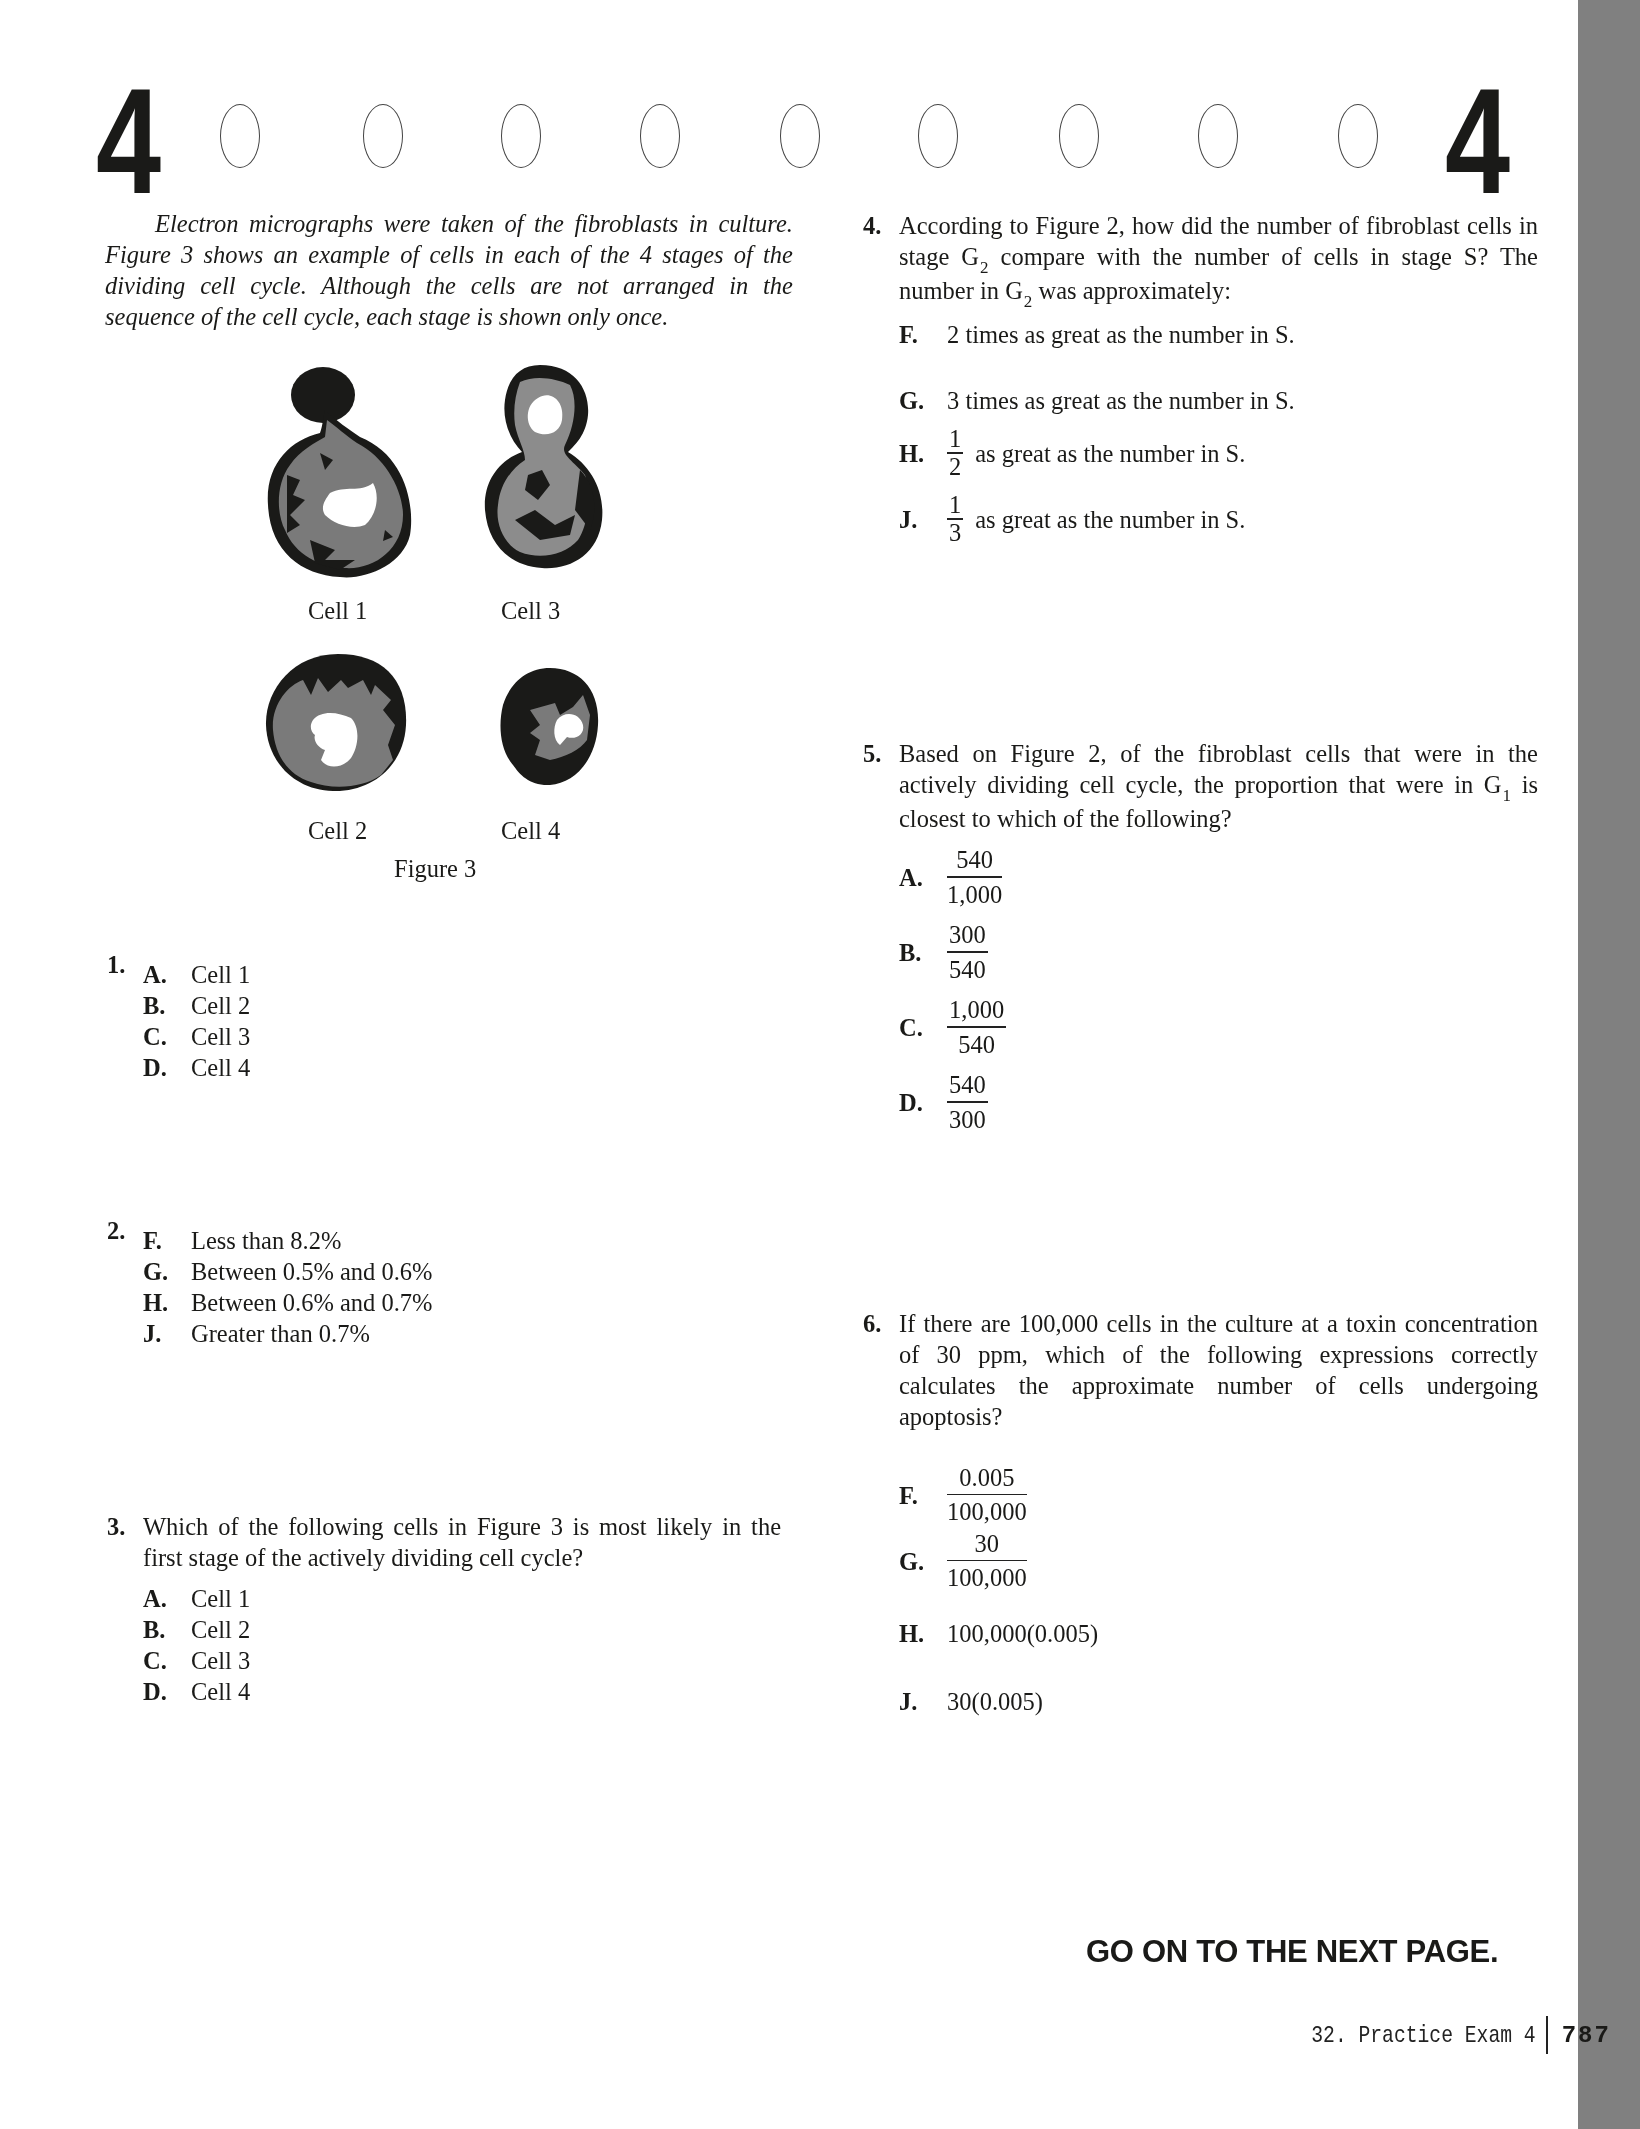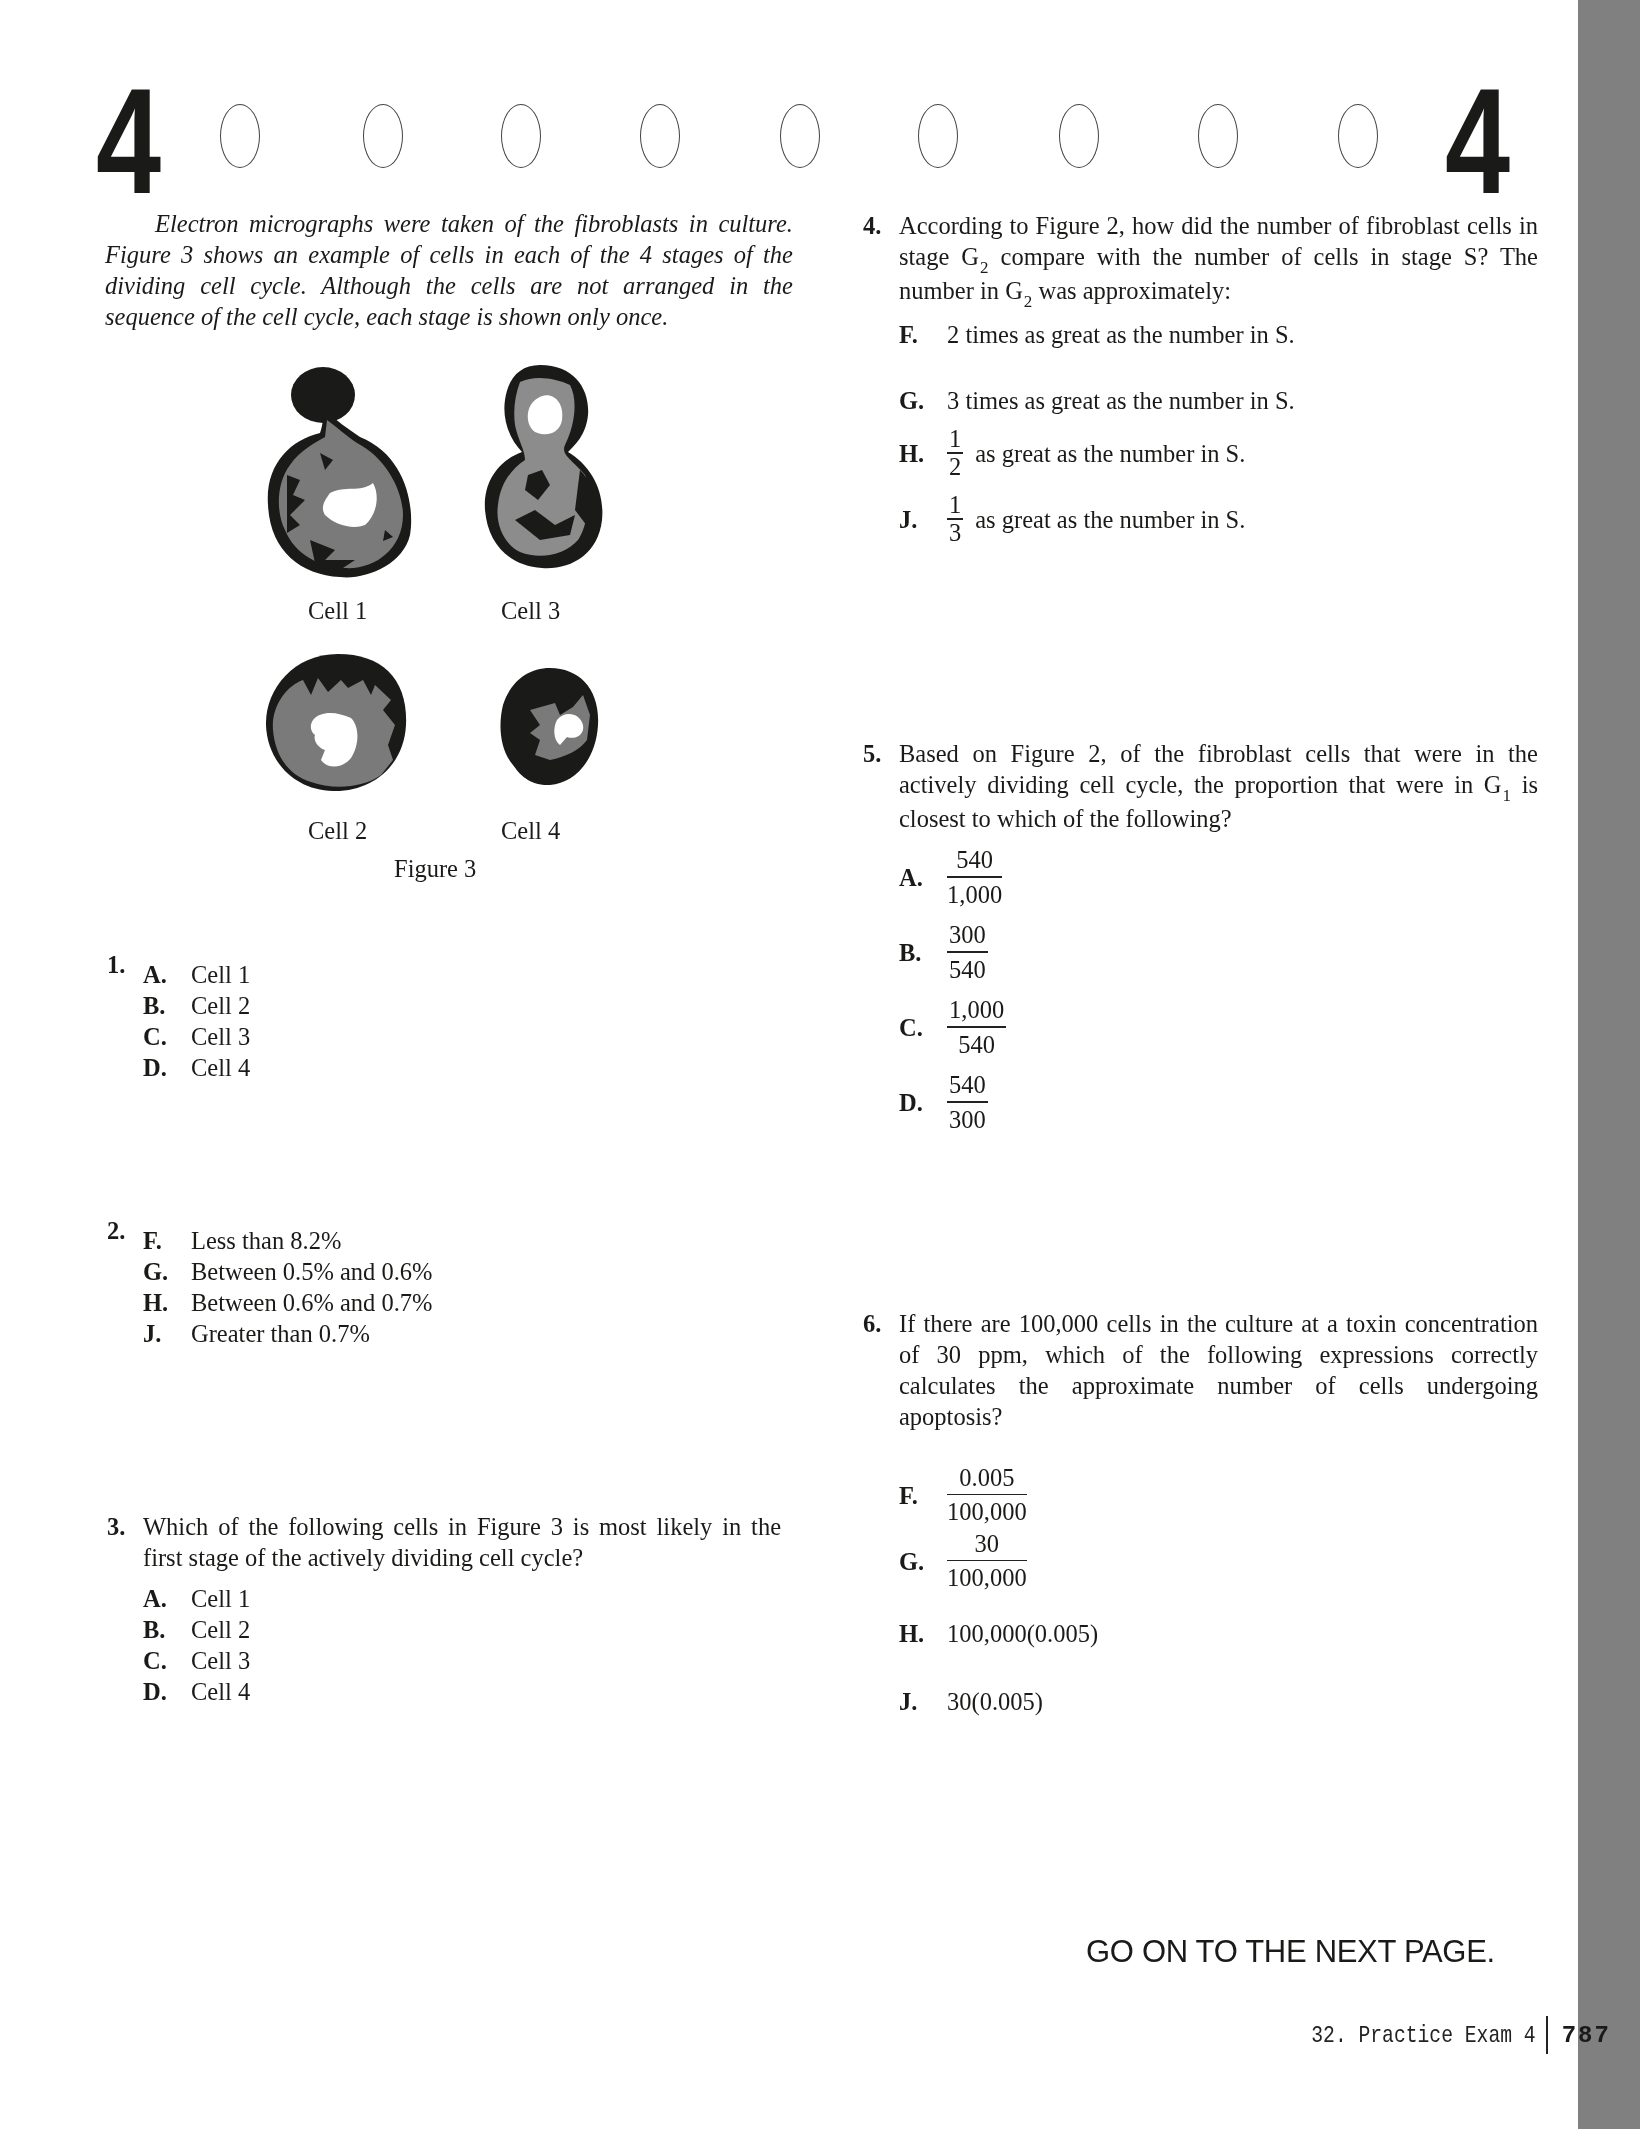--- a/index.html
+++ b/index.html
@@ -36,21 +36,21 @@
   .sub { font-size: 17px; position: relative; top: 8px; margin-left: 1px; }
 
   .frac { display: inline-flex; flex-direction: column; align-items: center; line-height: 26px; vertical-align: middle; }
   .frac .num { padding: 0 2px; }
   .frac .bar { height: 1.5px; background: #222; align-self: stretch; margin: 3px 0 4px 0; }
   .frac.small { line-height: 22px; margin-right: 12px; }
   .frac.small .bar { margin: 2px 0; }
 
   .go-next {
     position: absolute; left: 1086px; top: 1934px; font-family: "Liberation Sans", sans-serif;
-    font-weight: normal; font-size: 31px; letter-spacing: -0.3px; color: #1a1a18;
+    font-weight: bold; font-size: 31px; letter-spacing: -0.3px; color: #1a1a18;
   }
   .footer { position: absolute; top: 2016px; left: 1262px; font-family: Liberation Mono, monospace; font-size: 24px; display: flex; align-items: center; }
   .footer .chapter { transform: scaleX(0.82); transform-origin: right center; display: inline-block; color: #222; }
   .footer .divider { width: 2px; height: 38px; background: #222; margin: 0 14px 0 10px; }
   .footer .pagenum { font-weight: bold; letter-spacing: 2px; }
 </style>
 </head>
 <body>
 
 <div class="sidebar-strip"></div>

